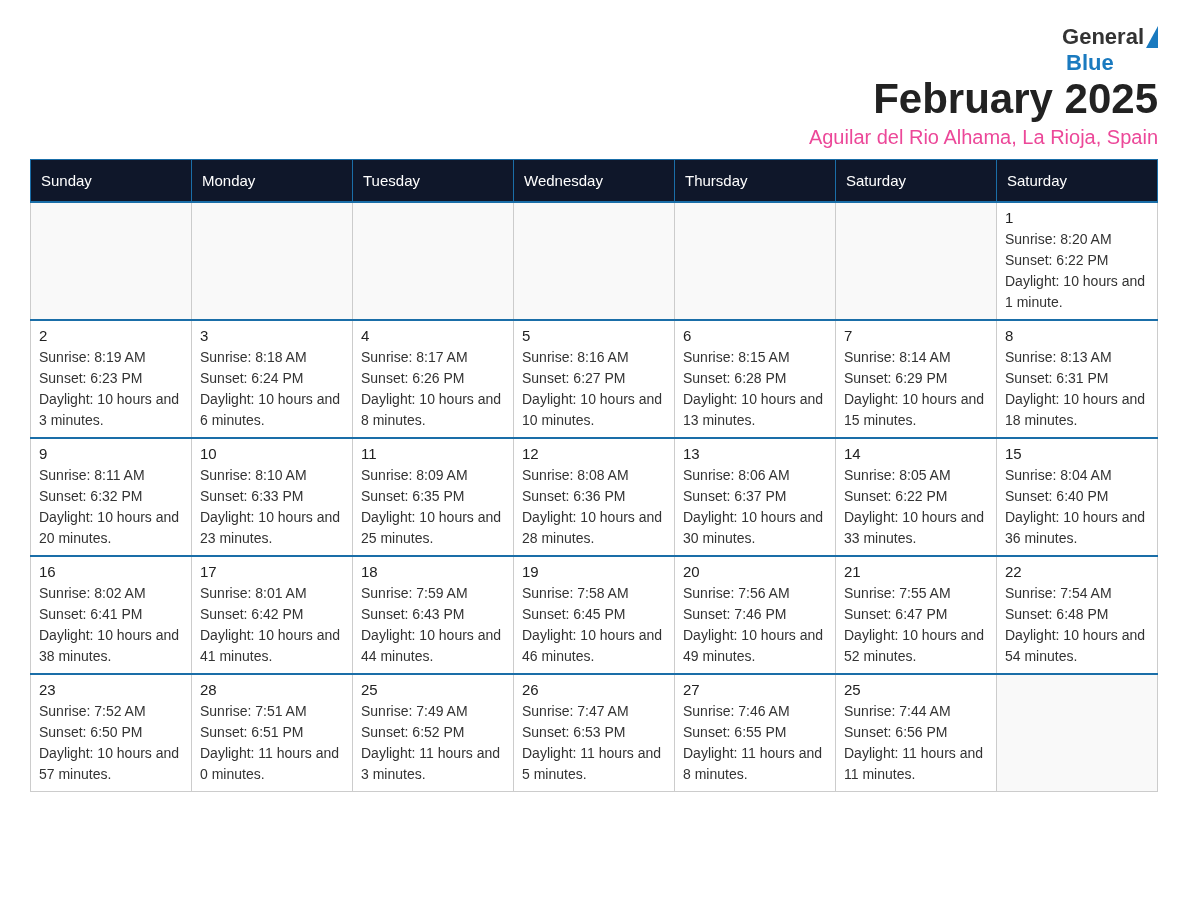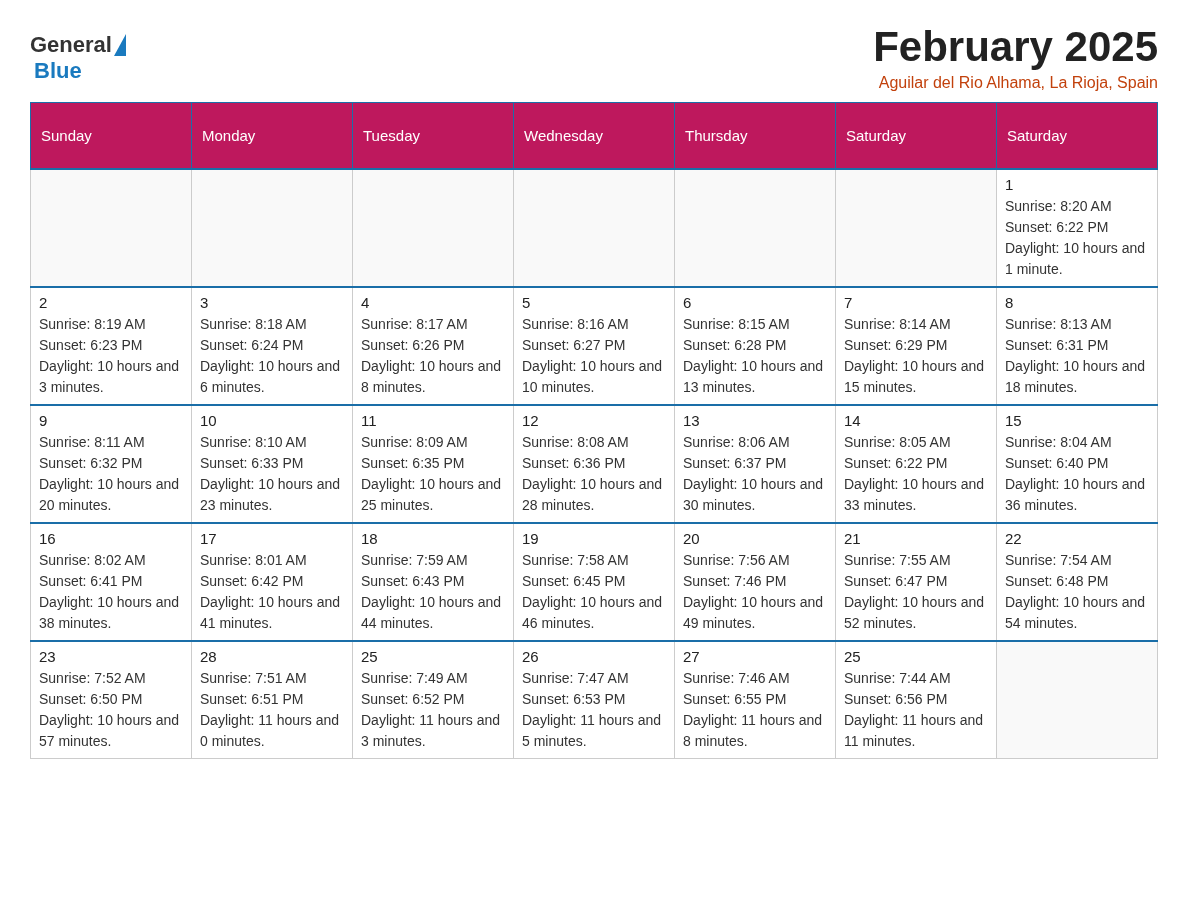--- a/index.html
+++ b/index.html
@@ -6,22 +6,23 @@
     body {
       font-family: Arial, sans-serif;
       background: #fff;
       padding: 24px 30px;
       width: 1188px;
       min-height: 918px;
     }
     .header {
       display: flex;
       justify-content: space-between;
-      align-items: center;
+      align-items: flex-end;
       margin-bottom: 8px;
+      flex-direction: column;
     }
     .logo-text-general {
       font-size: 22px;
       font-weight: bold;
       color: #333;
     }
     .logo-text-blue {
       font-size: 22px;
       font-weight: bold;
       color: #1a7abf;
@@ -39,35 +40,35 @@
     .header-right {
       text-align: right;
     }
     .month-title {
       font-size: 42px;
       font-weight: bold;
       color: #222;
       line-height: 1.1;
     }
     .location {
-      font-size: 16px;
-      color: #c2410c;
+      font-size: 20px;
+      color: #ec4899;
       margin-top: 4px;
     }
     .calendar {
       width: 100%;
       border-collapse: collapse;
       margin-top: 10px;
     }
     .calendar thead th {
-      background-color: #be185d;
+      background-color: #0f172a;
       color: #fff;
       font-size: 15px;
       font-weight: normal;
-      padding: 24px 10px;
+      padding: 12px 10px;
       text-align: left;
       border: 1px solid #1a6ea8;
     }
     .calendar tbody td {
       border: 1px solid #ccc;
       vertical-align: top;
       padding: 6px 8px;
       font-size: 12px;
       color: #333;
       width: calc(100% / 7);

